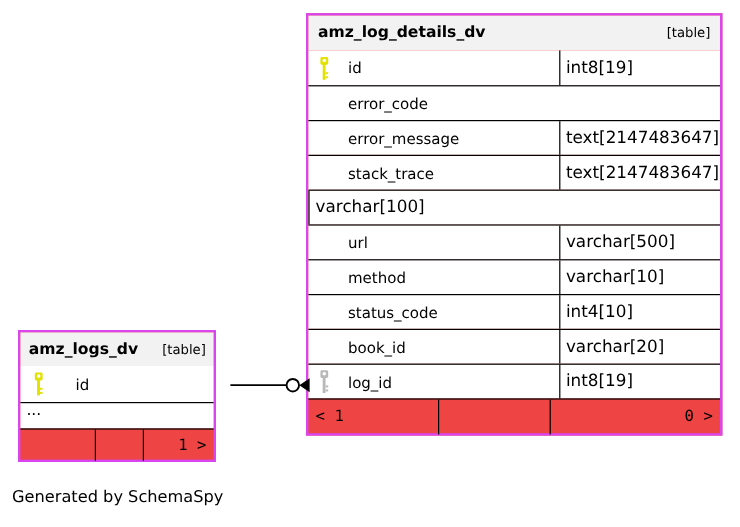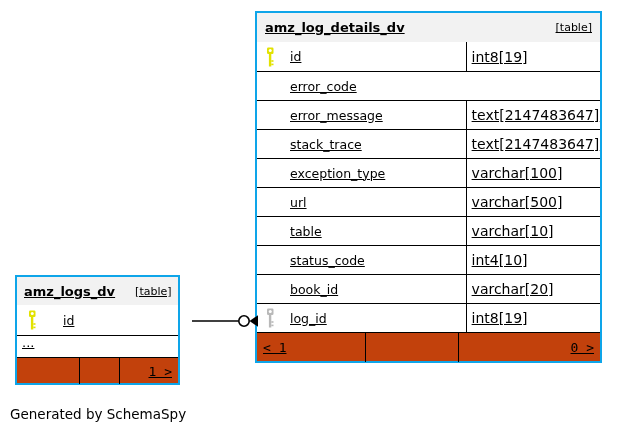--- a/index.html
+++ b/index.html
@@ -1,20 +1,20 @@
 <!DOCTYPE html>
 <html><head>
 <meta charset="utf-8">
 <style>
   html,body{margin:0;padding:0;background:#fff;}
   .canvas{
     position:relative;width:617px;height:439px;background:#ffffff;
     font-family:"DejaVu Sans","Liberation Sans",sans-serif;color:#000;overflow:hidden;
   }
-  .tbl{position:absolute;border:2px solid #0ea5e9;background:#c2410c;box-sizing:border-box;text-decoration:underline;}
+  .tbl{position:absolute;border:2px solid #d946ef;background:#ef4444;box-sizing:border-box;}
   .tbl-header{
     display:flex;justify-content:space-between;align-items:center;
     background:#f2f2f2;font-weight:bold;font-size:13px;padding:0 8px;box-sizing:border-box;
   }
   .tbl-header .tag{font-weight:normal;font-size:11px;margin-left:20px;}
   .row{display:flex;border-top:1px solid #000;box-sizing:border-box;background:#fff;gap:17px;}
   .cell{box-sizing:border-box;}
   .name{position:relative;display:flex;align-items:center;font-size:12.5px;}
   .type{border-left:1px solid #000;display:flex;align-items:center;padding-left:5px;font-size:14px;}
   .keyicon{position:absolute;left:8px;top:50%;transform:translateY(-50%);width:10px;height:20px;}
@@ -81,34 +81,31 @@
         </div>
       <div class="cell type">text[2147483647]</div>
     </div>
     <div class="row">
       <div class="cell name">
           <span>stack_trace</span>
         </div>
       <div class="cell type">text[2147483647]</div>
     </div>
     <div class="row">
-      <div class="cell name">
-          <span>exception_type</span>
-        </div>
       <div class="cell type">varchar[100]</div>
     </div>
     <div class="row">
       <div class="cell name">
           <span>url</span>
         </div>
       <div class="cell type">varchar[500]</div>
     </div>
     <div class="row">
       <div class="cell name">
-          <span>table</span>
+          <span>method</span>
         </div>
       <div class="cell type">varchar[10]</div>
     </div>
     <div class="row">
       <div class="cell name">
           <span>status_code</span>
         </div>
       <div class="cell type">int4[10]</div>
     </div>
     <div class="row">

